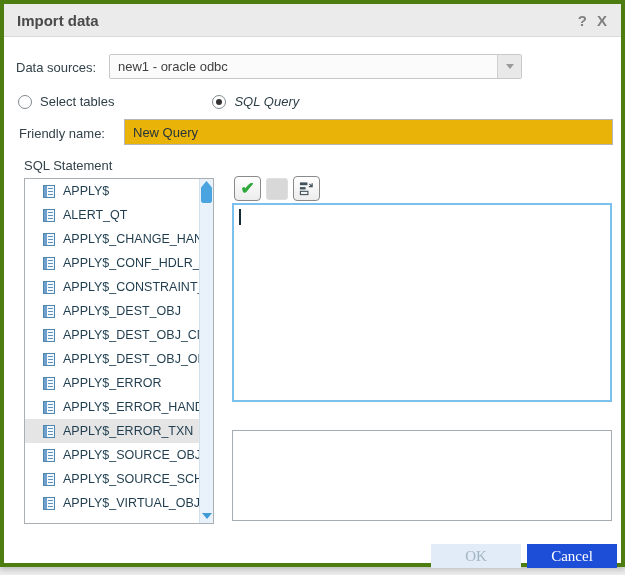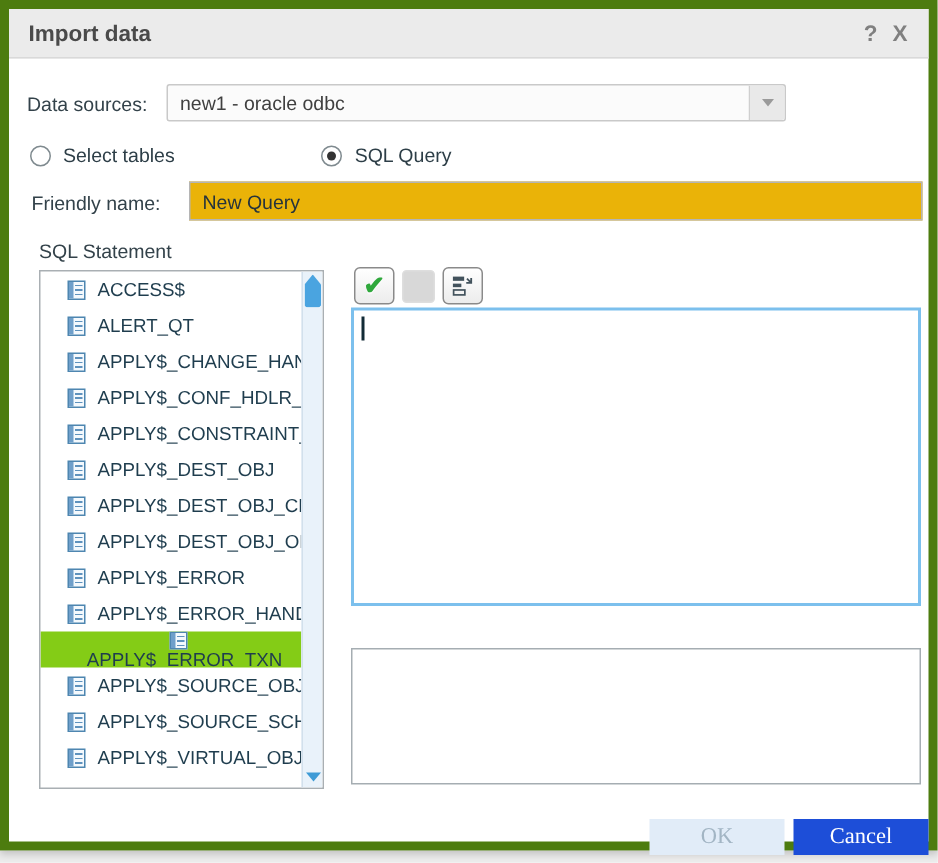--- a/index.html
+++ b/index.html
@@ -1,19 +1,19 @@
 <!DOCTYPE html>
 <html><head>
 <meta charset="utf-8">
 <style>
   * { margin:0; padding:0; box-sizing:border-box; }
   html,body { width:625px; height:575px; font-family:"Liberation Sans", sans-serif; background:#ececec; }
   .dialog {
     position:absolute; left:0; top:0; width:625px; height:567px;
-    background:#fff; border:6px solid #4d7c0f;
+    background:#fff; border:4px solid #4d7c0f;
     box-shadow:0 3px 5px rgba(0,0,0,0.18);
   }
   
   .titlebar {
     position:absolute; left:0; top:0; right:0; height:33px;
     background:#ebebeb; border-bottom:1px solid #d9d9d9;
     display:flex; align-items:center;
   }
   .title { font-size:15px; font-weight:bold; color:#4a4a4a; padding-left:13px; }
   .titlebar-icons { margin-left:auto; display:flex; gap:10px; padding-right:14px; }
@@ -32,35 +32,35 @@
     border-radius:0 2px 2px 0; display:flex; align-items:center; justify-content:center;
   }
   .caret-down { width:0; height:0; border-left:4px solid transparent;
     border-right:4px solid transparent; border-top:5px solid #9a9a9a; }
   .radio-row { position:absolute; left:14px; top:90px; display:flex; align-items:center; }
   .radio { width:14px; height:14px; border:1px solid #7f8a8f; border-radius:50%;
     background:#fff; display:inline-flex; align-items:center; justify-content:center; }
   .radio .dot { width:6px; height:6px; border-radius:50%; background:#333; display:none; }
   .radio.checked .dot { display:block; }
   .radio-label { font-size:13px; color:#2d3e47; margin-left:8px; }
-  .radio-group2 { margin-left:98px; display:flex; align-items:center; }
+  .radio-group2 { margin-left:98px; display:flex; align-items:center;font-style:italic; }
   .text-input {
     position:absolute; left:120px; top:115px; width:489px; height:26px;
     border:1px solid #b5b5b5; font-size:13px; color:#26343c; padding:0 8px;
     font-family:"Liberation Sans", sans-serif; background:#eab308;
   }
   
   .table-list {
     position:absolute; left:20px; top:174px; width:190px; height:346px;
     border:1px solid #a9afb3; background:#fff; overflow:hidden;
   }
   .list-inner { position:absolute; left:0; top:0; right:14px; bottom:0; overflow:hidden; }
   .list-row { height:24px; display:flex; align-items:center; white-space:nowrap;
     overflow:hidden; padding-left:18px; cursor:pointer; }
-  .list-row.selected { background:#84cc16;flex-direction:column; }
+  .list-row.selected { background:#e5e5e5; }
   .tbl-icon { position:relative; flex:0 0 12px; width:12px; height:13px;
     border:1px solid #4e86b0; background:#f4f9fd; margin-right:8px; }
   .tbl-icon::before { content:""; position:absolute; left:0; top:0; bottom:0; width:3px;
     background:#6f9fca; }
   .tbl-icon::after { content:""; position:absolute; left:4px; right:1px; top:2px; bottom:1px;
     background:repeating-linear-gradient(to bottom, #5f92bd 0 1px, transparent 1px 3px); }
   .row-label { font-size:12.5px; color:#1f3d4e; }
   .vscroll { position:absolute; right:0; top:0; bottom:0; width:14px;
     background:#e9f2fa; border-left:1px solid #d2e0ec; }
   .scroll-thumb { position:absolute; top:2px; left:1px; width:11px; height:22px;
@@ -134,21 +134,21 @@
 
   <div class="label" style="left:15px; top:122px;">Friendly name:</div>
   <input class="text-input" value="New Query" style="">
 
   <div class="label" style="left:20px; top:154px;">SQL Statement</div>
 
   <div class="table-list">
     <div class="list-inner" id="list-inner">
         <div class="list-row">
           <span class="tbl-icon"></span>
-          <span class="row-label">ACCESS$</span>
+          <span class="row-label">APPLY$</span>
         </div>
         <div class="list-row">
           <span class="tbl-icon"></span>
           <span class="row-label">ALERT_QT</span>
         </div>
         <div class="list-row">
           <span class="tbl-icon"></span>
           <span class="row-label">APPLY$_CHANGE_HANDLERS</span>
         </div>
         <div class="list-row">

